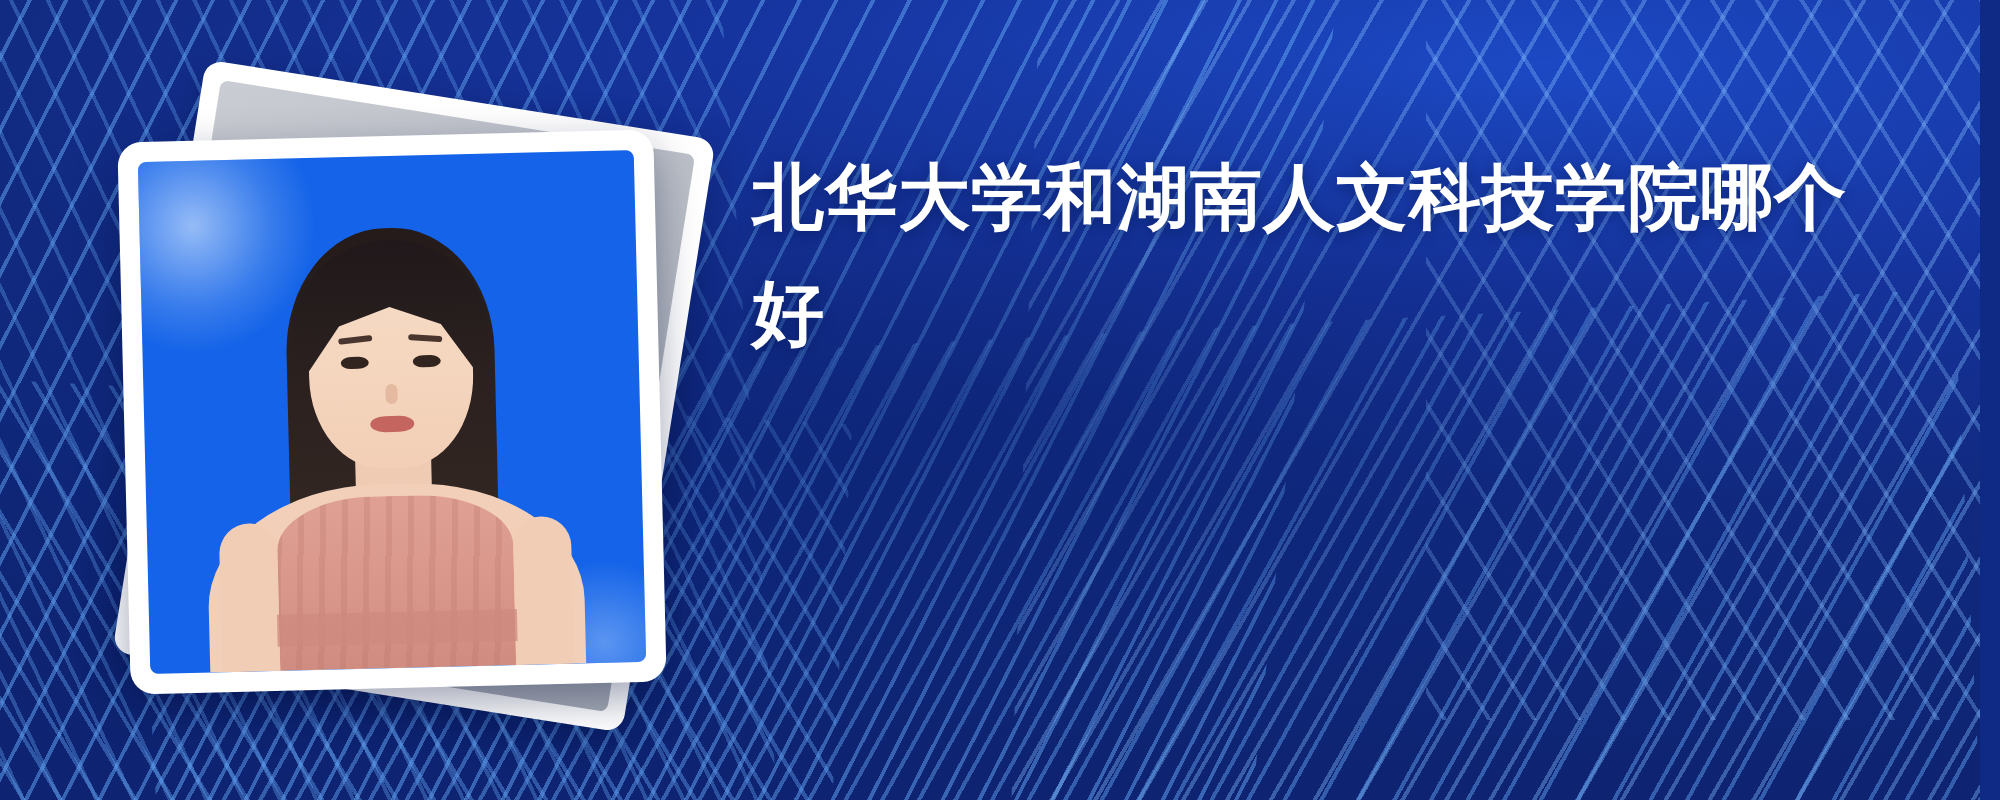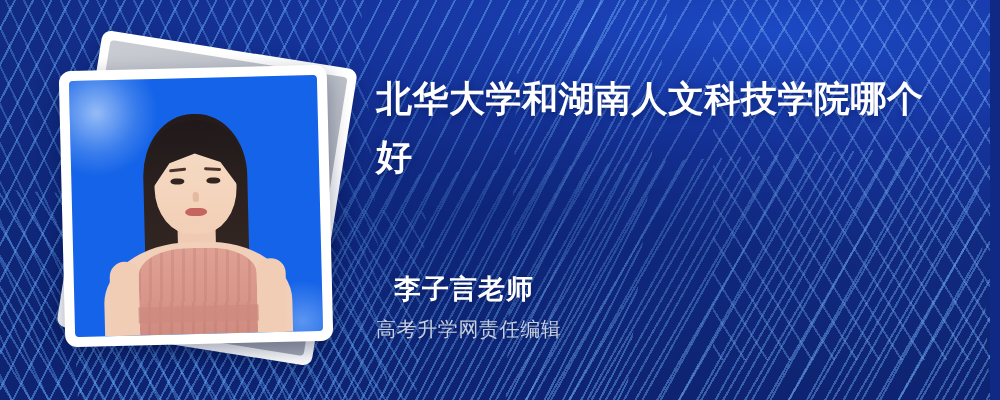--- a/index.html
+++ b/index.html
@@ -360,19 +360,15 @@
           <div class="p-lips"></div>
         </div>
       </div>
     </div>
 
   </div>
 
   <div class="text-block">
     <div class="title">北华大学和湖南人文科技学院哪个好</div>
 
-    <div class="author-row">
-      <span class="author-name">李子言老师</span>
-      <span class="author-role">高考升学网责任编辑</span>
-    </div>
   </div>
 
 </div>
 
 </body></html>

